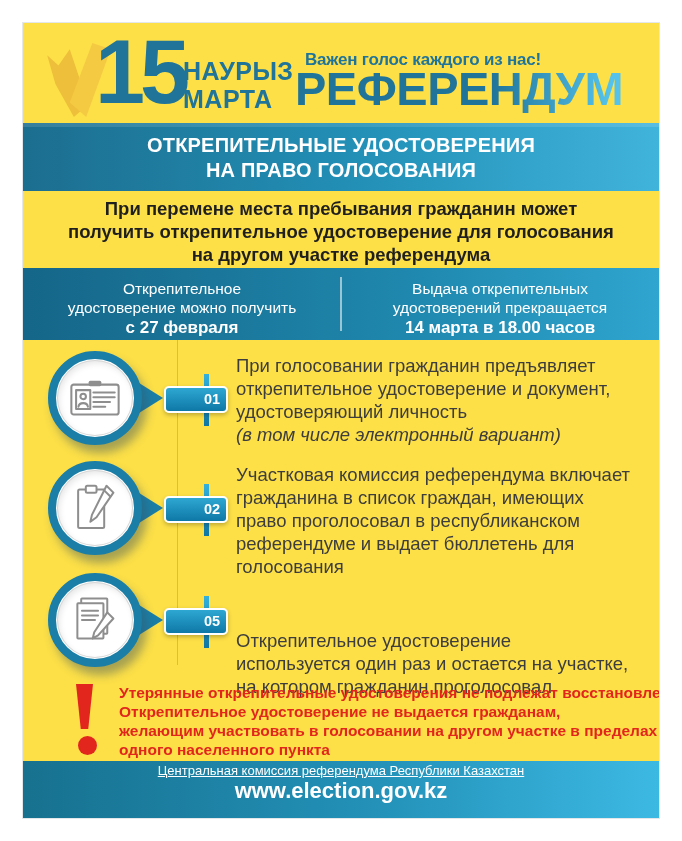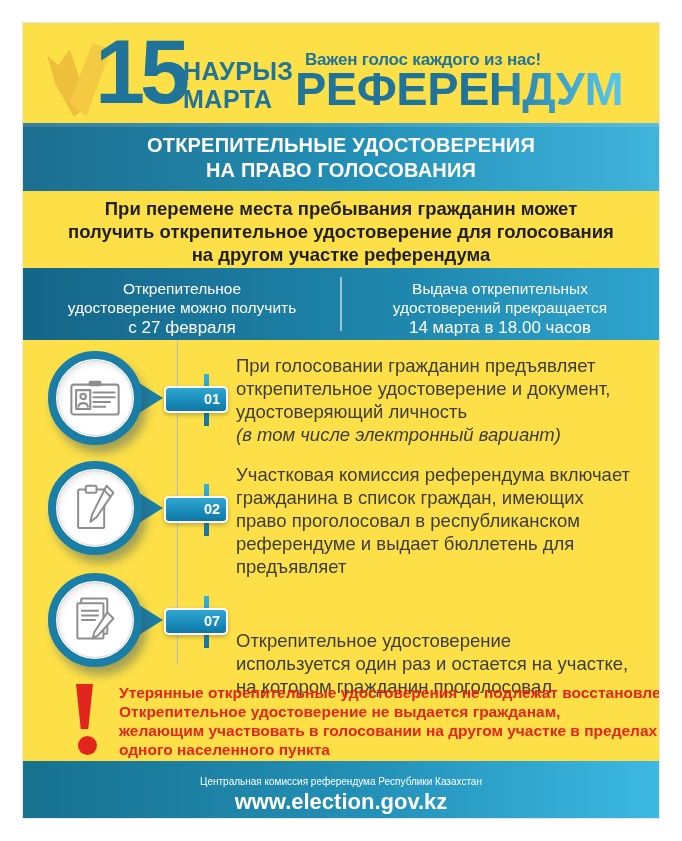--- a/index.html
+++ b/index.html
@@ -51,21 +51,21 @@
     position:absolute;left:0;top:174px;width:100%;text-align:center;
     font-weight:bold;font-size:18.5px;line-height:23px;color:#1f1f1f;
   }
   
   .info-bar{
     position:absolute;left:0;top:245px;width:100%;height:72px;display:flex;
     background:linear-gradient(90deg,#156688 0%,#1f87ad 60%,#2fa5cf 100%);
     color:#fff;text-align:center;
   }
   .info-cell{flex:1;padding-top:11px;font-size:15.5px;line-height:19px;}
-  .info-bold{font-size:17px;font-weight:normal;line-height:21px;}
+  .info-bold{font-size:17px;font-weight:bold;line-height:21px;}
   .info-divider{
     position:absolute;left:calc(50% - 1px);top:9px;bottom:9px;width:2px;
     background:rgba(255,255,255,0.55);
   }
   
   .connector{position:absolute;left:154px;top:317px;width:1px;height:325px;background:#b4b9bb;}
   .step{position:absolute;left:0;width:100%;height:100px;}
   .step-circle{
     position:absolute;left:25px;top:0;width:78px;height:78px;border-radius:50%;
     background:#fff;border:8px solid #1a7ea6;
@@ -106,21 +106,21 @@
   .warning-text{
     position:absolute;left:96px;top:4px;color:#e2261e;font-weight:bold;
     font-size:15.5px;line-height:19px;white-space:nowrap;
   }
   
   .footer{
     position:absolute;left:0;bottom:0;width:100%;height:57px;
     background:linear-gradient(90deg,#17718f 0%,#2391b8 55%,#3cb9e3 100%);
     color:#fff;text-align:center;
   }
-  .footer-org{font-size:10px;padding-top:11px;line-height:19px;}
+  .footer-org{font-size:13px;padding-top:0;line-height:19px;text-decoration:underline;}
   .footer-site{font-size:22px;font-weight:bold;line-height:22px;}
   
   .licon{stroke:#8e8e8e;fill:none;stroke-width:2.6;stroke-linejoin:round;stroke-linecap:round;}
   .licon-fill{fill:#8e8e8e;stroke:none;}
   .licon-white{fill:#ffffff;stroke:#8e8e8e;stroke-width:2.6;stroke-linejoin:round;}
 </style>
 </head>
 <body>
 
 <div class="poster">
@@ -205,39 +205,39 @@
         </svg>
       </div>
     </div>
     <div class="step-badge">02</div>
     <div class="step-accent"></div>
     <div class="step-text" style="top:2px;">
       <div>Участковая комиссия референдума включает</div>
       <div>гражданина в список граждан, имеющих</div>
       <div>право проголосовал в республиканском</div>
       <div>референдуме и выдает бюллетень для</div>
-      <div>предъявляет</div>
+      <div>голосования</div>
     </div>
   </div>
 
   <div class="step" style="top:550px;">
     <div class="step-arrow"></div>
     <div class="step-circle">
       <div class="circle-inner">
         <svg width="46" height="50" viewBox="0 0 60 64">
           <rect class="licon-white" x="12" y="4" width="34" height="46" rx="1"></rect>
           <rect class="licon-white" x="7" y="10" width="34" height="46" rx="1"></rect>
           <line class="licon" x1="13" y1="20" x2="34" y2="20"></line>
           <line class="licon" x1="13" y1="26" x2="34" y2="26"></line>
           <line class="licon" x1="13" y1="32" x2="30" y2="32"></line>
           <polygon class="licon-white" points="46,22 54,30 34,52 27,56 29,48"></polygon>
         </svg>
       </div>
     </div>
-    <div class="step-badge">07</div>
+    <div class="step-badge">05</div>
     <div class="step-accent"></div>
     <div class="step-text" style="top:12px;margin-top:44px;">
       <div>Открепительное удостоверение</div>
       <div>используется один раз и остается на участке,</div>
       <div>на котором гражданин проголосовал</div>
     </div>
   </div>
 
   <div class="warning">
     <div class="excl-bar"></div>

